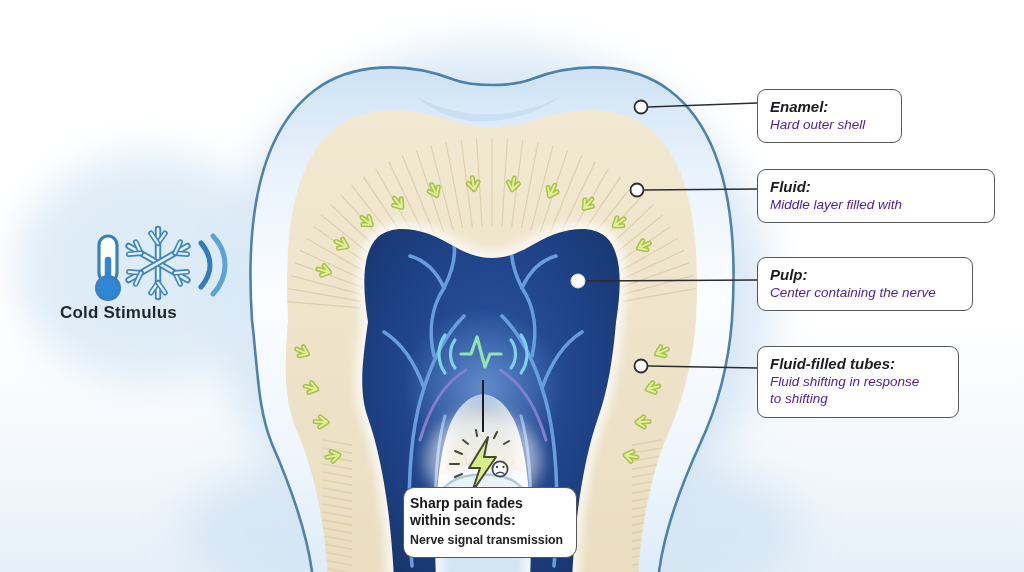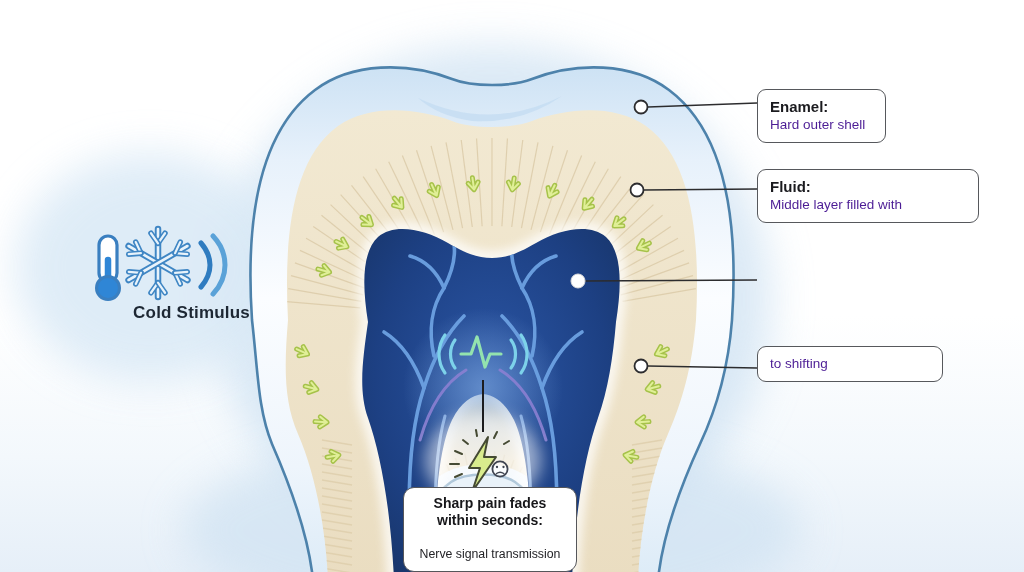--- a/index.html
+++ b/index.html
@@ -4,33 +4,33 @@
 <style>
   html,body{margin:0;padding:0;}
   body{width:1024px;height:572px;overflow:hidden;
        font-family:"Liberation Sans",sans-serif;
        background:linear-gradient(180deg,#ffffff 0%,#ffffff 55%,#f3f8fc 80%,#e6eff8 100%);}
   .stage{position:relative;width:1024px;height:572px;}
   svg.illustration{position:absolute;left:0;top:0;}
 
   
   .callout{position:absolute;background:#ffffff;border:1.6px solid #56585c;border-radius:9px;
-           padding:8px 12px 9px 12px;color:#1b1b1f;}
+           padding:8px 28px 9px 12px;color:#1b1b1f;font-style:italic;}
   .callout .title{font-weight:bold;font-size:15px;line-height:1.2;}
   .callout .line{font-size:13.5px;line-height:1.28;color:#4c1d95;}
 
   
   .pain-note{position:absolute;left:403px;top:487px;width:160px;background:#ffffff;
              border:1.7px solid #55565a;border-radius:11px;padding:7px 6px 8px 6px;
-             text-align:center;color:#17171a;}
+             color:#17171a;}
   .pain-note .pn-title{font-weight:bold;font-size:14px;line-height:1.22;}
-  .pain-note .pn-body{font-size:12.3px;line-height:1.25;margin-top:18px;color:#232327;}
+  .pain-note .pn-body{font-size:12.3px;line-height:1.25;margin-top:4px;color:#232327;font-weight:bold;}
 
   
-  .cold-label{position:absolute;left:60px;top:303px;width:190px;text-align:right;
+  .cold-label{position:absolute;left:60px;top:303px;width:190px;text-align:left;
               font-weight:bold;font-size:17px;color:#1d2733;letter-spacing:.2px;}
 
   
   .spoke{stroke:#dac9a6;stroke-width:1.2;opacity:.8;}
   .hatch{stroke:#dccca9;stroke-width:1.4;opacity:.75;}
   .arrow .a1{stroke:#a6c24a;stroke-width:5;fill:none;stroke-linecap:round;stroke-linejoin:round;}
   .arrow .a2{stroke:#e0ef97;stroke-width:2;fill:none;stroke-linecap:round;stroke-linejoin:round;}
   .nerve{fill:none;stroke-linecap:round;}
   .callout-line{stroke:#2c2c2e;stroke-width:1.7;}
   .callout-dot{fill:#ffffff;stroke:#2c2c2e;stroke-width:1.8;}
@@ -403,22 +403,28 @@
   <div class="callout" style="left:757px;top:89px;width:103px;">
     <div class="title">Enamel:</div>
     <div class="line">Hard outer shell</div>
   </div>
 
   <div class="callout" style="left:757px;top:169px;width:196px;">
     <div class="title">Fluid:</div>
     <div class="line">Middle layer filled with</div>
   </div>
 
+  <div class="callout" style="left:757px;top:257px;width:174px;">
+    <div class="title">Pulp:</div>
+    <div class="line">Center containing the nerve</div>
+  </div>
 
   <div class="callout" style="left:757px;top:346px;width:160px;">
+    <div class="title">Fluid-filled tubes:</div>
+    <div class="line">Fluid shifting in response</div>
     <div class="line">to shifting</div>
   </div>
 
   <div class="pain-note">
     <div class="pn-title">
       <span style="display:block">Sharp pain fades</span>
       <span style="display:block">within seconds:</span>
     </div>
     <div class="pn-body">Nerve signal transmission</div>
   </div>

